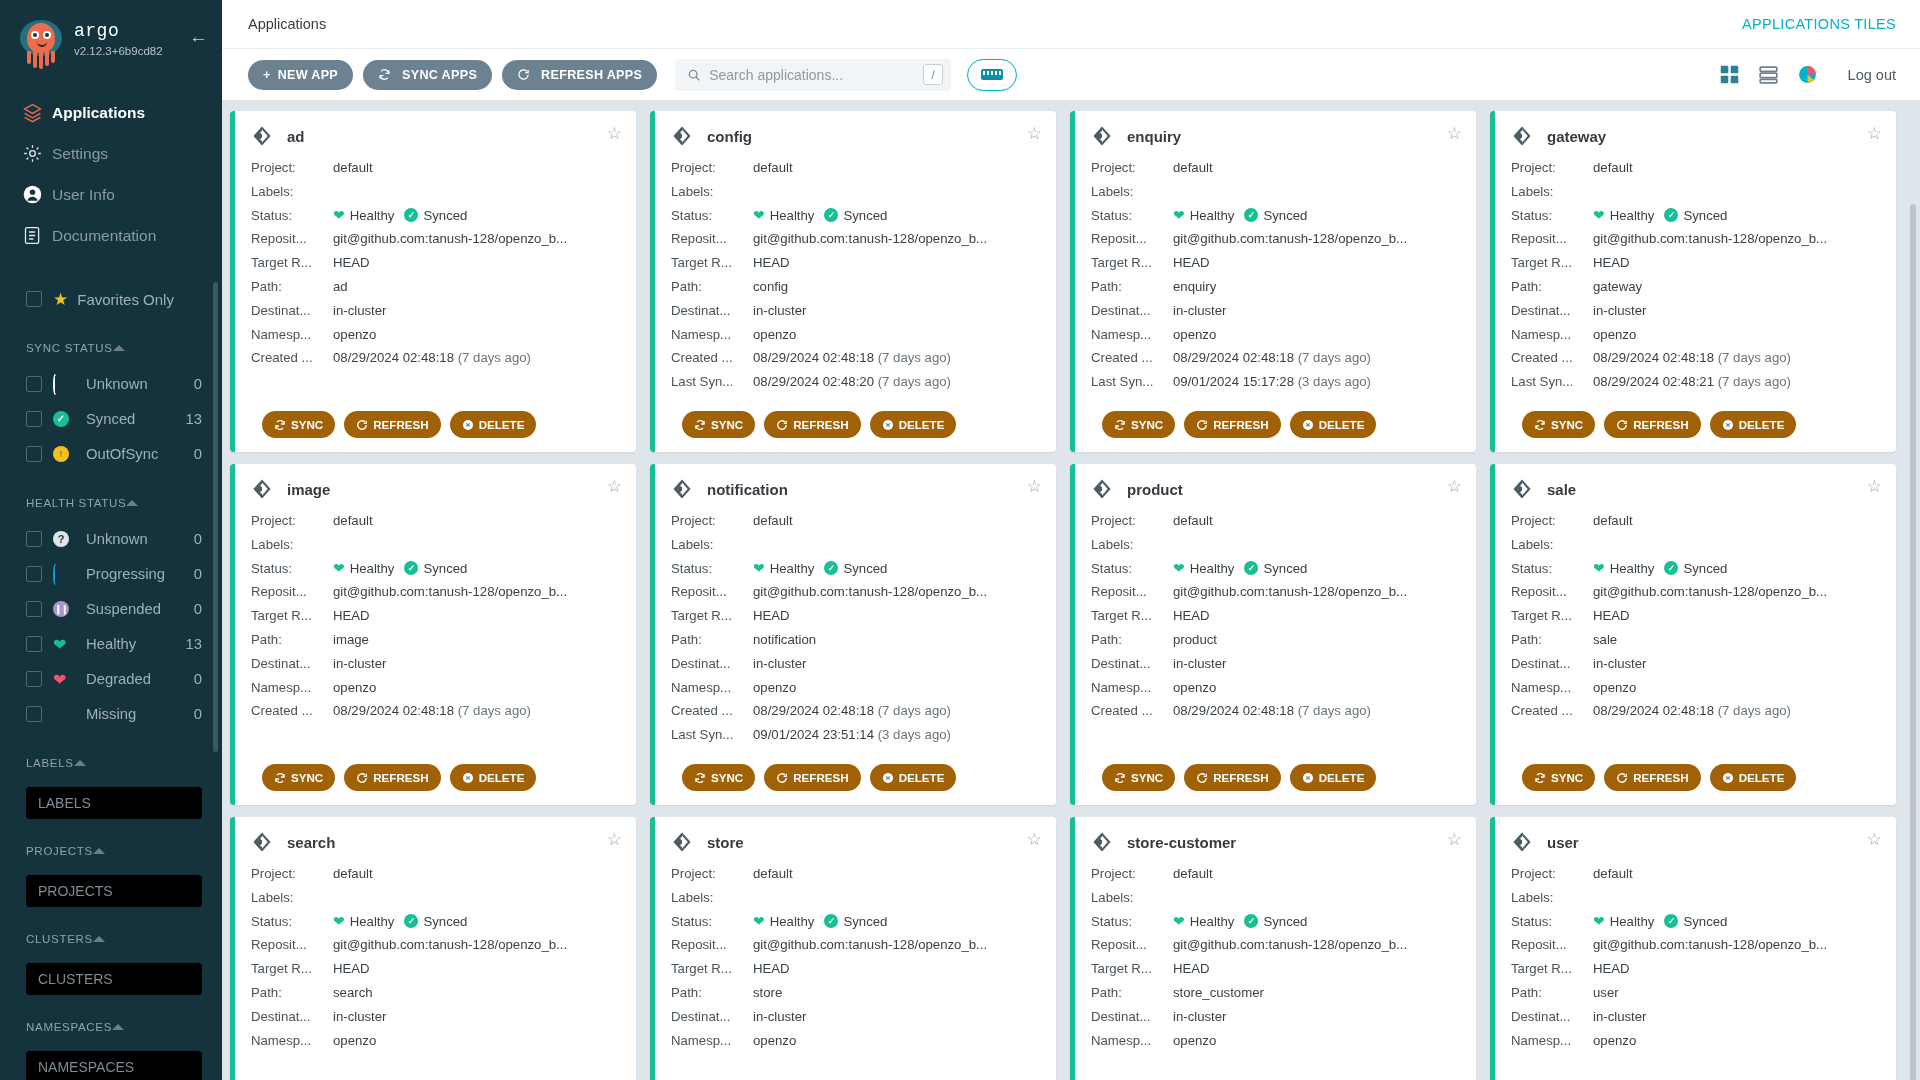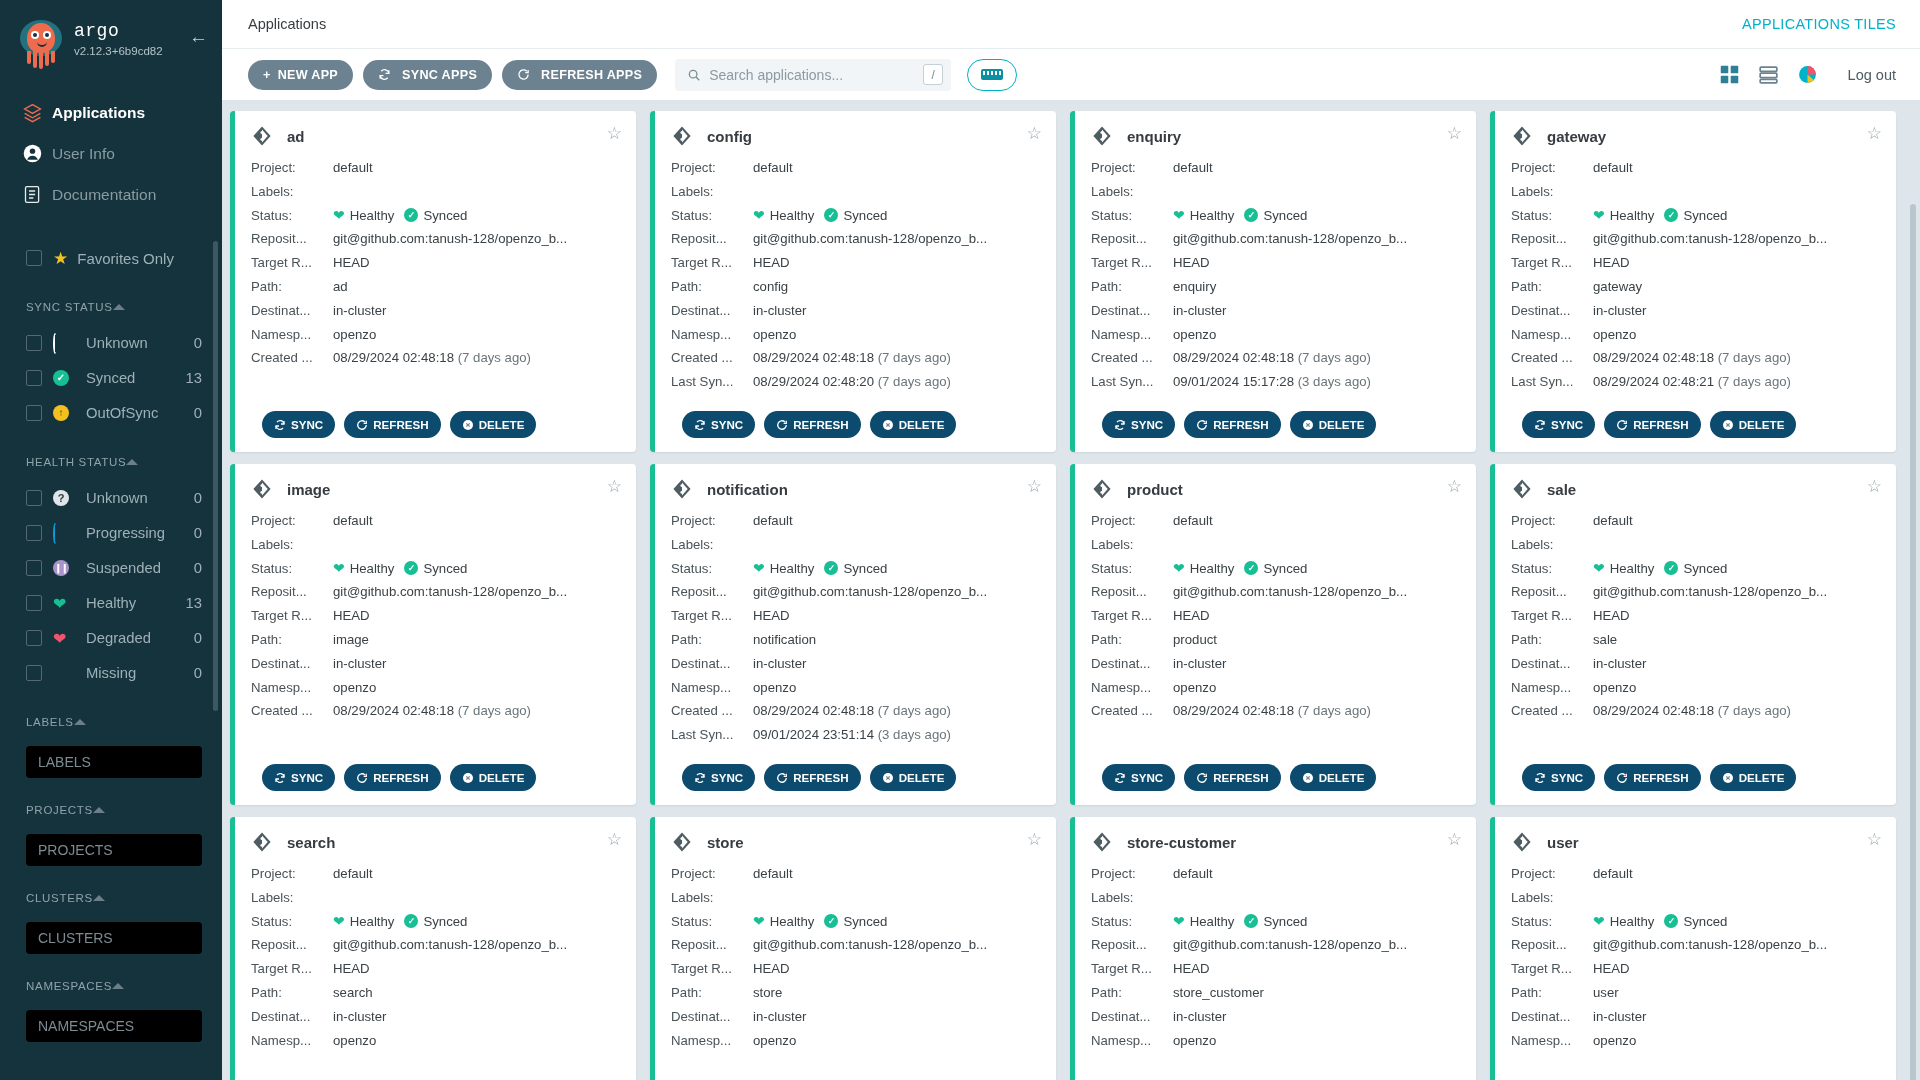--- a/index.html
+++ b/index.html
@@ -179,21 +179,21 @@
   .status-v { display: flex; align-items: center; gap: 5px; }
   .mini-heart { color: #18be94; font-size: 14px; }
   .mini-check {
     width: 14px; height: 14px; border-radius: 50%; background: #18be94; color: #fff;
     font-size: 9px; display: inline-flex; align-items: center; justify-content: center; font-weight: bold;
     margin-left: 5px;
   }
   .ago { color: #6a757b; }
   .card-actions { position: absolute; left: 27px; bottom: 14px; display: flex; gap: 9px; }
   .cbtn {
-    height: 27px; border-radius: 14px; background: #0c4a6e; color: #fff;
+    height: 27px; border-radius: 14px; background: #a16207; color: #fff;
     display: inline-flex; align-items: center; gap: 5px; padding: 0 12px;
     font-size: 11.6px; font-weight: bold; cursor: pointer; white-space: nowrap;
   }
   .main-scrollbar {
     position: absolute; right: 4px; top: 104px; width: 6px; height: 880px;
     background: #b9c6cd; border-radius: 3px;
   }
 </style>
 </head>
 <body>
@@ -226,20 +226,29 @@
     <div class="nav">
       <div class="nav-item active">
         <span class="nav-ic">
           <svg width="21" height="21" viewBox="0 0 24 24" fill="none" stroke="#ee6c4d" stroke-width="1.6">
             <path d="M12 3 3 8l9 5 9-5-9-5z"></path>
               <path d="M3 13l9 5 9-5"></path>
               <path d="M3 17.5l9 5 9-5"></path>
           </svg>
         </span>
         <span>Applications</span>
+      </div>
+      <div class="nav-item">
+        <span class="nav-ic">
+          <svg width="21" height="21" viewBox="0 0 24 24" fill="none" stroke="#e6eaec" stroke-width="1.5">
+            <circle cx="12" cy="12" r="3.2"></circle>
+            <path d="M12 2.5v3M12 18.5v3M2.5 12h3M18.5 12h3M5.2 5.2l2.1 2.1M16.7 16.7l2.1 2.1M18.8 5.2l-2.1 2.1M7.3 16.7l-2.1 2.1"></path>
+          </svg>
+        </span>
+        <span>Settings</span>
       </div>
       <div class="nav-item">
         <span class="nav-ic">
           <svg width="21" height="21" viewBox="0 0 24 24" fill="#fff">
             <circle cx="12" cy="12" r="10"></circle>
             <circle cx="12" cy="9.3" r="3.1" fill="#14333d"></circle>
             <path d="M5.8 19c1.2-3 3.6-4.4 6.2-4.4S17 16 18.2 19z" fill="#14333d"></path>
           </svg>
         </span>
         <span>User Info</span>

